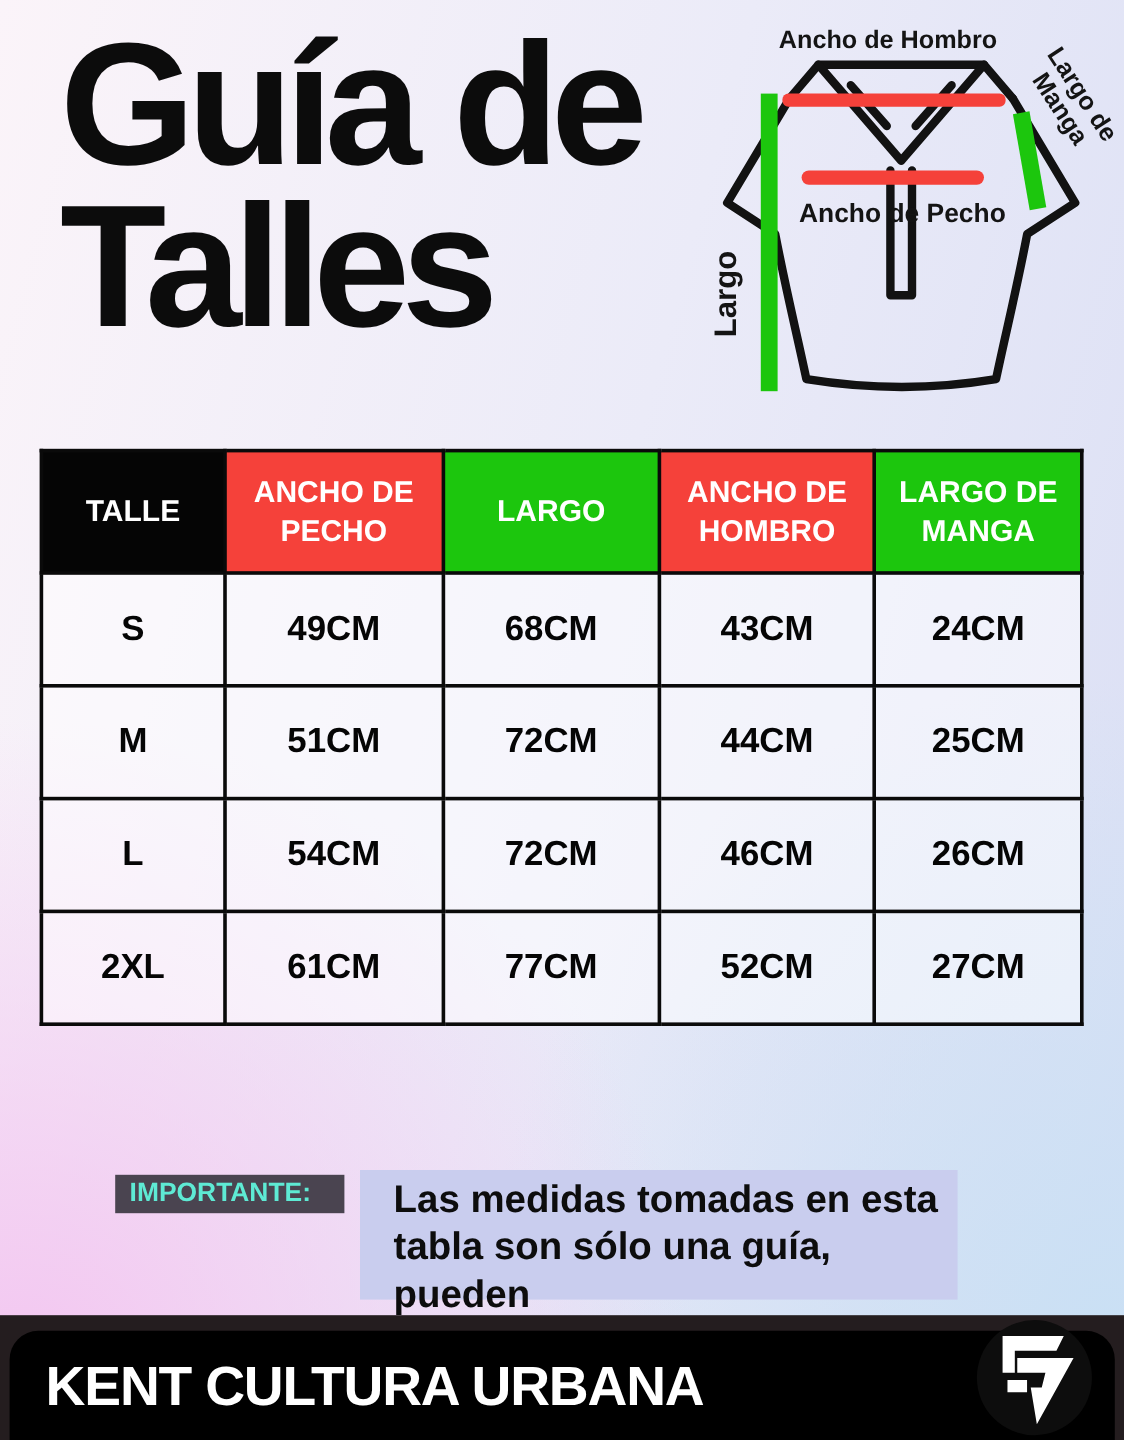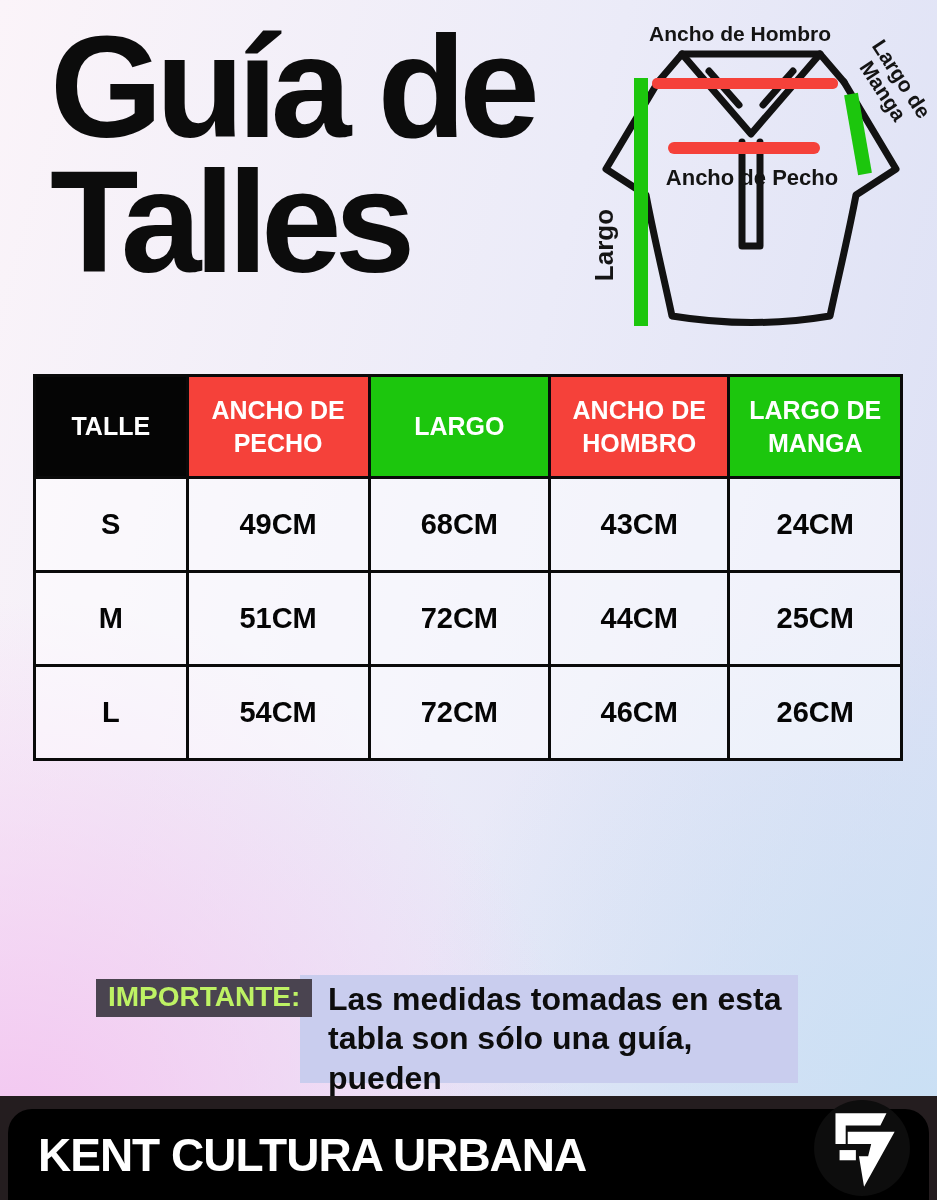--- a/index.html
+++ b/index.html
@@ -33,22 +33,22 @@
     white-space:pre-line;line-height:1.3;}
   .size-table td{height:89px;background:rgba(255,255,255,0.5);
     font-size:29px;font-weight:700;color:#050505;}
   .col-black{background:#050505;margin-left:30px;}
   .col-red{background:#F5413A;}
   .col-green{background:#1CC60D;}
   
   .note-box{position:absolute;left:300px;top:975px;width:498px;height:108px;background:#C9CDEE;}
   .note-text{position:absolute;left:28px;top:5px;font-size:32px;font-weight:800;
     line-height:1.23;white-space:pre-line;color:#0d0d0d;}
-  .note-label{position:absolute;left:96px;top:979px;background:#4A4450;color:#bef264;
-    font-size:28px;font-weight:800;padding:2px 12px 4px 12px;}
+  .note-label{position:absolute;left:96px;top:979px;background:#4A4450;color:#5eead4;
+    font-size:22px;font-weight:800;padding:2px 28px 4px 12px;}
   .footnote{position:absolute;left:14px;top:1105px;font-size:27px;font-weight:800;color:#0c0c0c;}
   
   .footer{position:absolute;left:0;bottom:0;width:937px;height:104px;background:#241D1F;}
   .footer-inner{position:absolute;left:8px;right:8px;top:13px;bottom:0;background:#000000;
     border-radius:24px 24px 0 0;display:flex;align-items:center;}
   .brand{padding-left:30px;font-size:46px;font-weight:900;letter-spacing:-1px;color:#ffffff;white-space:nowrap;}
   .logo{position:absolute;right:16px;top:-14px;width:102px;height:102px;}
 </style>
 </head>
 <body>
@@ -117,20 +117,27 @@
         <td>44CM</td>
         <td>25CM</td>
       </tr>
       <tr>
         <td>L</td>
         <td>54CM</td>
         <td>72CM</td>
         <td>46CM</td>
         <td>26CM</td>
       </tr>
+      <tr>
+        <td>2XL</td>
+        <td>61CM</td>
+        <td>77CM</td>
+        <td>52CM</td>
+        <td>27CM</td>
+      </tr>
     </tbody>
   </table>
 
   <div class="note-box">
     <div class="note-text">Las medidas tomadas en esta
 tabla son sólo una guía, pueden
 variar en +/- 1 o 2 cm.</div>
   </div>
   <div class="note-label">IMPORTANTE:</div>
 

